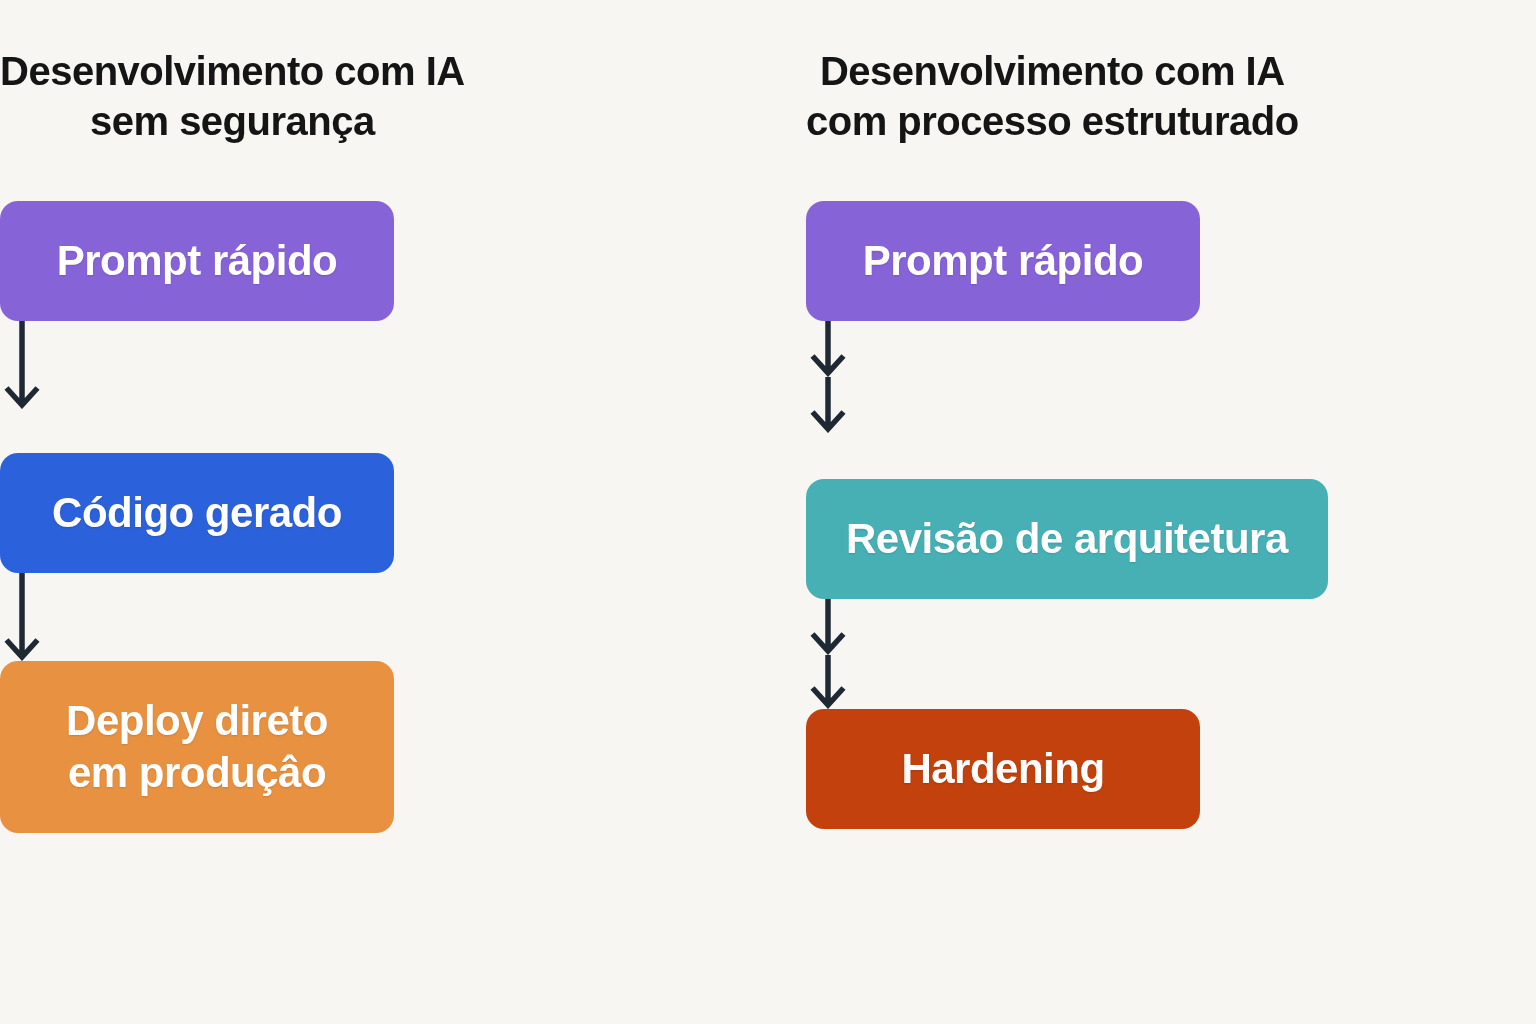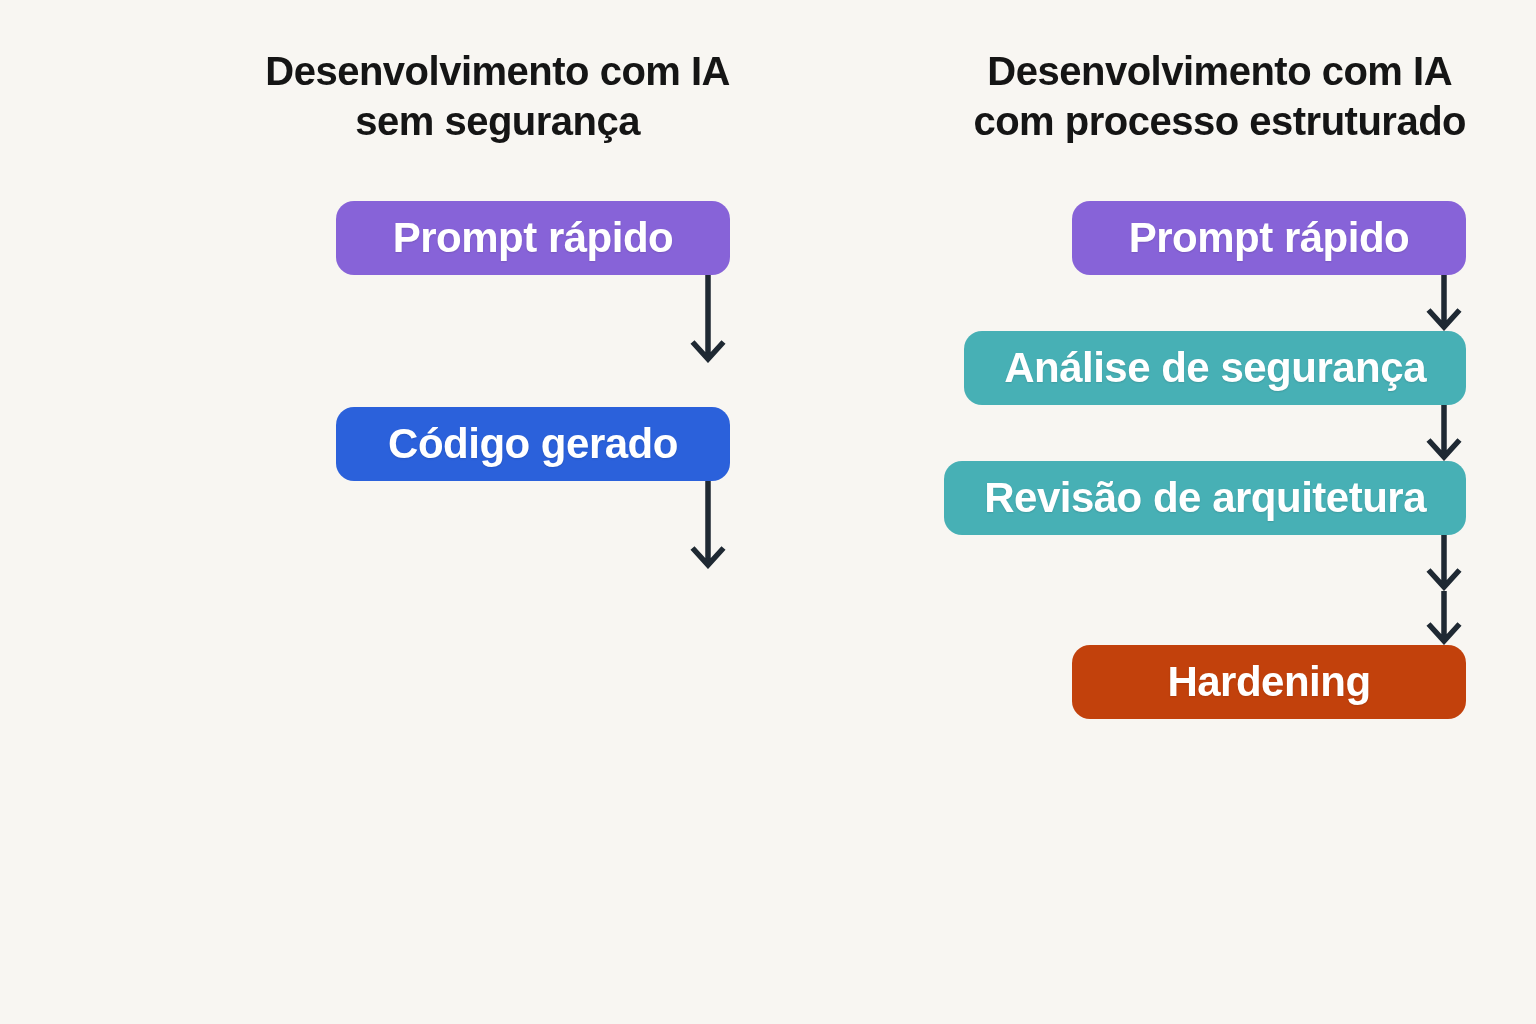--- a/index.html
+++ b/index.html
@@ -12,37 +12,37 @@
   }
   .page {
     position: absolute;
     inset: 0;
   }
   .column {
     position: absolute;
     top: 46px;
     display: flex;
     flex-direction: column;
-    align-items: flex-end;
+    align-items: flex-start;
   }
   .col-left  { left: 0;     width: 730px; }
   .col-right { left: 806px; width: 660px; }
   .col-title {
     margin: 0 0 54px 0;
     font-size: 40px;
     font-weight: 700;
     line-height: 1.26;
     letter-spacing: -0.5px;
     text-align: center;
     white-space: pre-line;
   }
   .node {
     box-sizing: border-box;
     min-width: 394px;
-    padding: 11px 40px;
+    padding: 34px 40px;
     border-radius: 18px;
     font-size: 42px;
     font-weight: 700;
     letter-spacing: -0.5px;
     line-height: 1.24;
     text-align: center;
     white-space: pre-line;
     text-shadow: 0 1px 2px rgba(0,0,0,0.12);
   }
   .arrow { display: flex; justify-content: center; }
@@ -66,43 +66,44 @@
     </div>
 
     <div class="node" style="background-color: rgb(43, 97, 219); color: rgb(255, 255, 255); margin-top: 44px;">Código gerado</div>
 
     <div class="arrow" style="color: rgb(31, 41, 51);">
       <svg width="44" height="88" viewBox="0 0 44 88" fill="none">
         <path d="M22 0 V84 M6.5 67 L22 84 L37.5 67" stroke="currentColor" stroke-width="5.5"></path>
       </svg>
     </div>
 
+    <div class="node" style="background-color: rgb(232, 145, 64); color: rgb(255, 255, 255);">Deploy direto
+em produçâo</div>
   </section>
 
   <section class="column col-right">
     <h2 class="col-title" style="color: rgb(21, 21, 21);">Desenvolvimento com IA
 com processo estruturado</h2>
 
     <div class="node" style="background-color: rgb(135, 99, 216); color: rgb(255, 255, 255);">Prompt rápido</div>
 
     <div class="arrow" style="color: rgb(31, 41, 51);">
       <svg width="44" height="56" viewBox="0 0 44 56" fill="none">
         <path d="M22 0 V52 M6.5 35 L22 52 L37.5 35" stroke="currentColor" stroke-width="5.5"></path>
       </svg>
     </div>
 
-    <div class="node" style="background-color: rgb(71, 176, 181); color: rgb(255, 255, 255);">Análise de segurança</div>
 
     <div class="arrow" style="color: rgb(31, 41, 51);">
       <svg width="44" height="56" viewBox="0 0 44 56" fill="none">
         <path d="M22 0 V52 M6.5 35 L22 52 L37.5 35" stroke="currentColor" stroke-width="5.5"></path>
       </svg>
     </div>
 
-    <div class="node" style="background-color: rgb(71, 176, 181); color: rgb(255, 255, 255);">Revisão de arquitetura</div>
+    <div class="node" style="background-color: rgb(71, 176, 181); color: rgb(255, 255, 255); margin-top: 46px;">Revisão de arquitetura</div>
 
     <div class="arrow" style="color: rgb(31, 41, 51);">
       <svg width="44" height="56" viewBox="0 0 44 56" fill="none">
         <path d="M22 0 V52 M6.5 35 L22 52 L37.5 35" stroke="currentColor" stroke-width="5.5"></path>
       </svg>
     </div>
 
 
     <div class="arrow" style="color: rgb(31, 41, 51);">
       <svg width="44" height="54" viewBox="0 0 44 54" fill="none">

